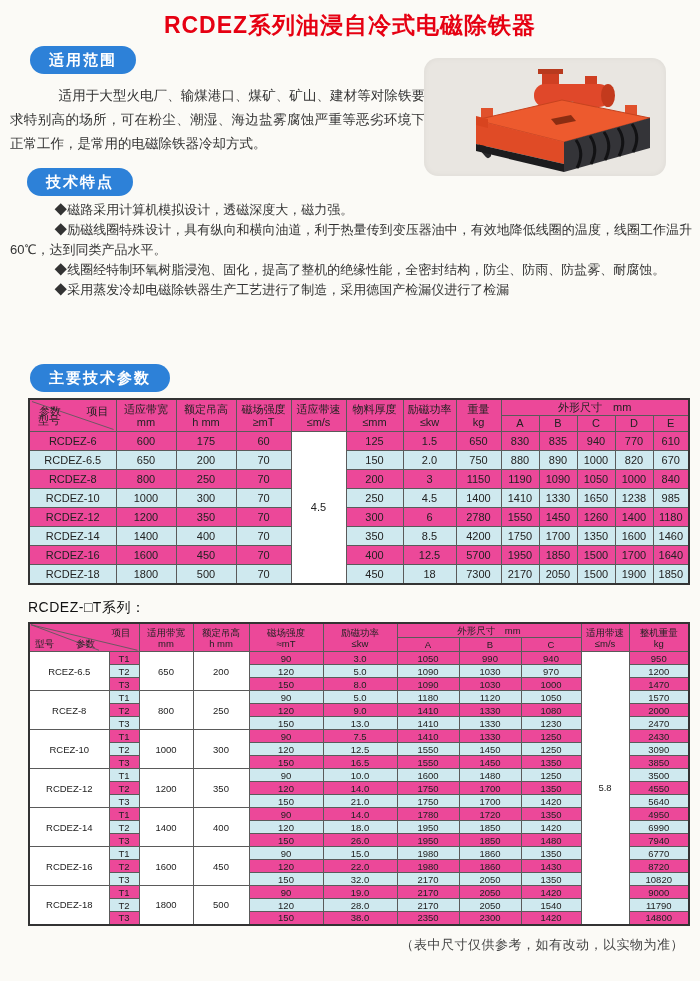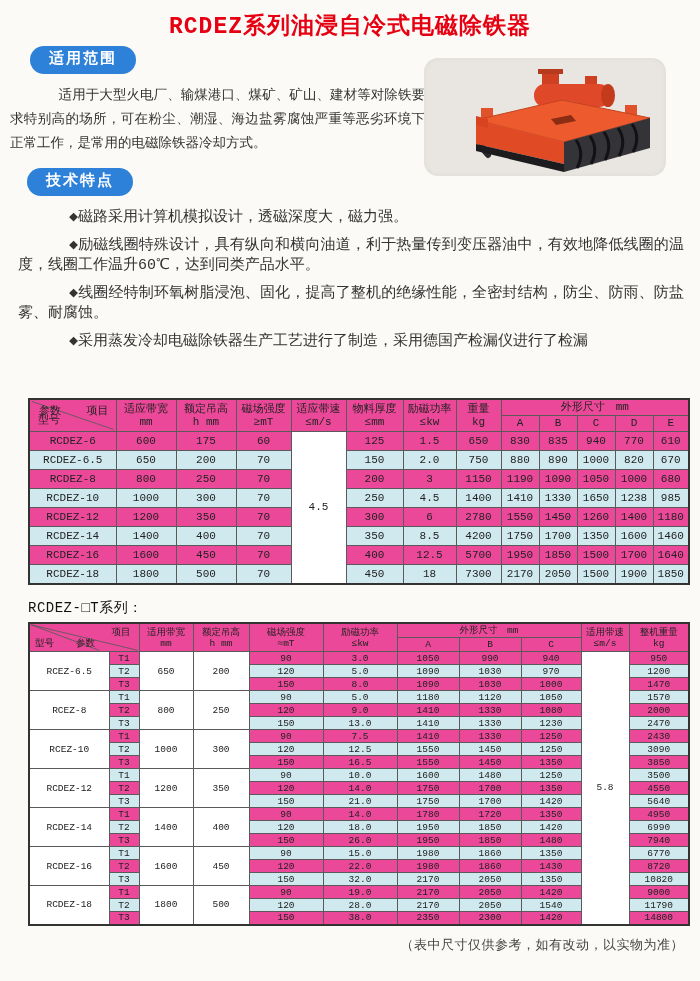--- a/index.html
+++ b/index.html
@@ -1,36 +1,36 @@
 <!DOCTYPE html>
 <html><head>
 <meta charset="utf-8">
 <style>
   html,body{margin:0;padding:0;background:#e8e8e8;}
   .page{position:relative;width:700px;height:981px;margin:0 auto;background:#fbfaf6;
-        font-family:Liberation Mono, monospace;color:#333;overflow:hidden;}
+        font-family:Liberation Sans, sans-serif;color:#333;overflow:hidden;}
   .abs{position:absolute;}
 
   .title{top:10px;left:0;width:700px;text-align:center;color:#e60012;
          font-size:23px;font-weight:800;letter-spacing:1px;}
 
   .pill{background:#2d81d8;color:#fff;font-weight:700;font-size:15px;line-height:1;
         padding:6px 19px 7px;border-radius:16px;letter-spacing:2px;}
   .pill-scope{left:30px;top:46px;}
   .pill-feat{left:27px;top:168px;text-align:right;}
   .pill-param{left:30px;top:364px;}
 
   .scope-text{left:10px;top:84px;width:415px;font-size:13.5px;line-height:24px;
               text-align:justify;text-indent:3.6em;color:#333;}
 
   .photo{left:424px;top:58px;width:242px;height:118px;background:#e9e6e1;border-radius:14px;
          box-shadow:inset 0 0 6px rgba(0,0,0,0.05);}
 
   .features{left:10px;top:200px;width:682px;}
-  .features p{margin:8px;font-size:15px;line-height:20px;text-indent:3.4em;text-align:justify;color:#333;}
+  .features p{margin:0;font-size:13px;line-height:20px;text-indent:3.4em;text-align:justify;color:#333;}
 
   table{border-collapse:collapse;table-layout:fixed;background:#ec4899;}
   th,td{border:1px solid #5a5a5a;text-align:center;padding:0;font-weight:normal;
         overflow:hidden;white-space:nowrap;color:#222;}
   #t1{left:28px;top:398px;width:660px;border:2px solid #333;}
   #t1 th{font-size:11px;line-height:13px;padding:1px 0;}
   #t1 tbody tr{height:19px;}
   #t1 tbody td{font-size:11px;}
   #t2{left:28px;top:622px;width:660px;border:2px solid #333;}
   #t2 th{font-size:9.5px;line-height:11px;padding:1px 0;}
@@ -93,20 +93,21 @@
   </div>
 
   <div class="abs pill pill-feat">技术特点</div>
   <div class="abs features" id="features">
       <p>◆磁路采用计算机模拟设计，透磁深度大，磁力强。</p>
       <p>◆励磁线圈特殊设计，具有纵向和横向油道，利于热量传到变压器油中，有效地降低线圈的温度，线圈工作温升60℃，达到同类产品水平。</p>
       <p>◆线圈经特制环氧树脂浸泡、固化，提高了整机的绝缘性能，全密封结构，防尘、防雨、防盐雾、耐腐蚀。</p>
       <p>◆采用蒸发冷却电磁除铁器生产工艺进行了制造，采用德国产检漏仪进行了检漏</p>
     </div>
 
+  <div class="abs pill pill-param">主要技术参数</div>
 
   <table class="abs" id="t1">
     <colgroup>
       <col style="width:87px">
         <col style="width:60px">
         <col style="width:60px">
         <col style="width:55px">
       <col style="width:55px">
         <col style="width:57px">
         <col style="width:53px">
@@ -200,21 +201,21 @@
           <td>800</td>
           <td>250</td>
           <td>70</td>
           <td>200</td>
           <td>3</td>
           <td>1150</td>
           <td>1190</td>
           <td>1090</td>
           <td>1050</td>
           <td>1000</td>
-          <td>680</td>
+          <td>840</td>
         </tr>
         <tr class="shade">
           <td>RCDEZ-10</td>
           <td>1000</td>
           <td>300</td>
           <td>70</td>
           <td>250</td>
           <td>4.5</td>
           <td>1400</td>
           <td>1410</td>

